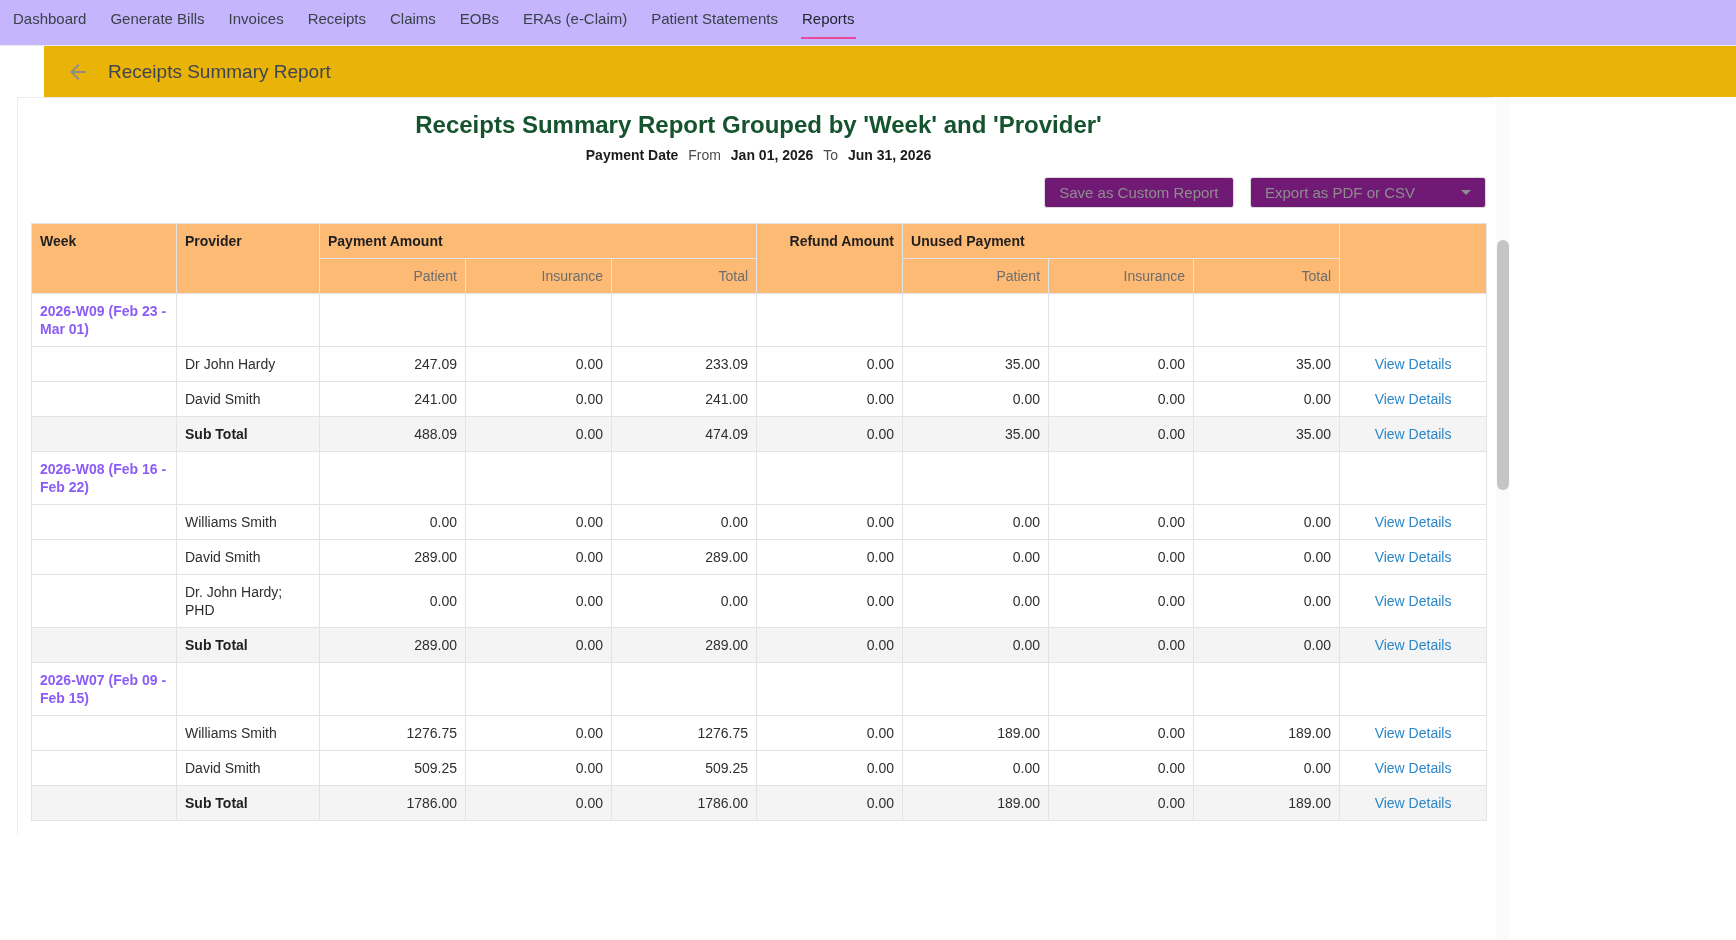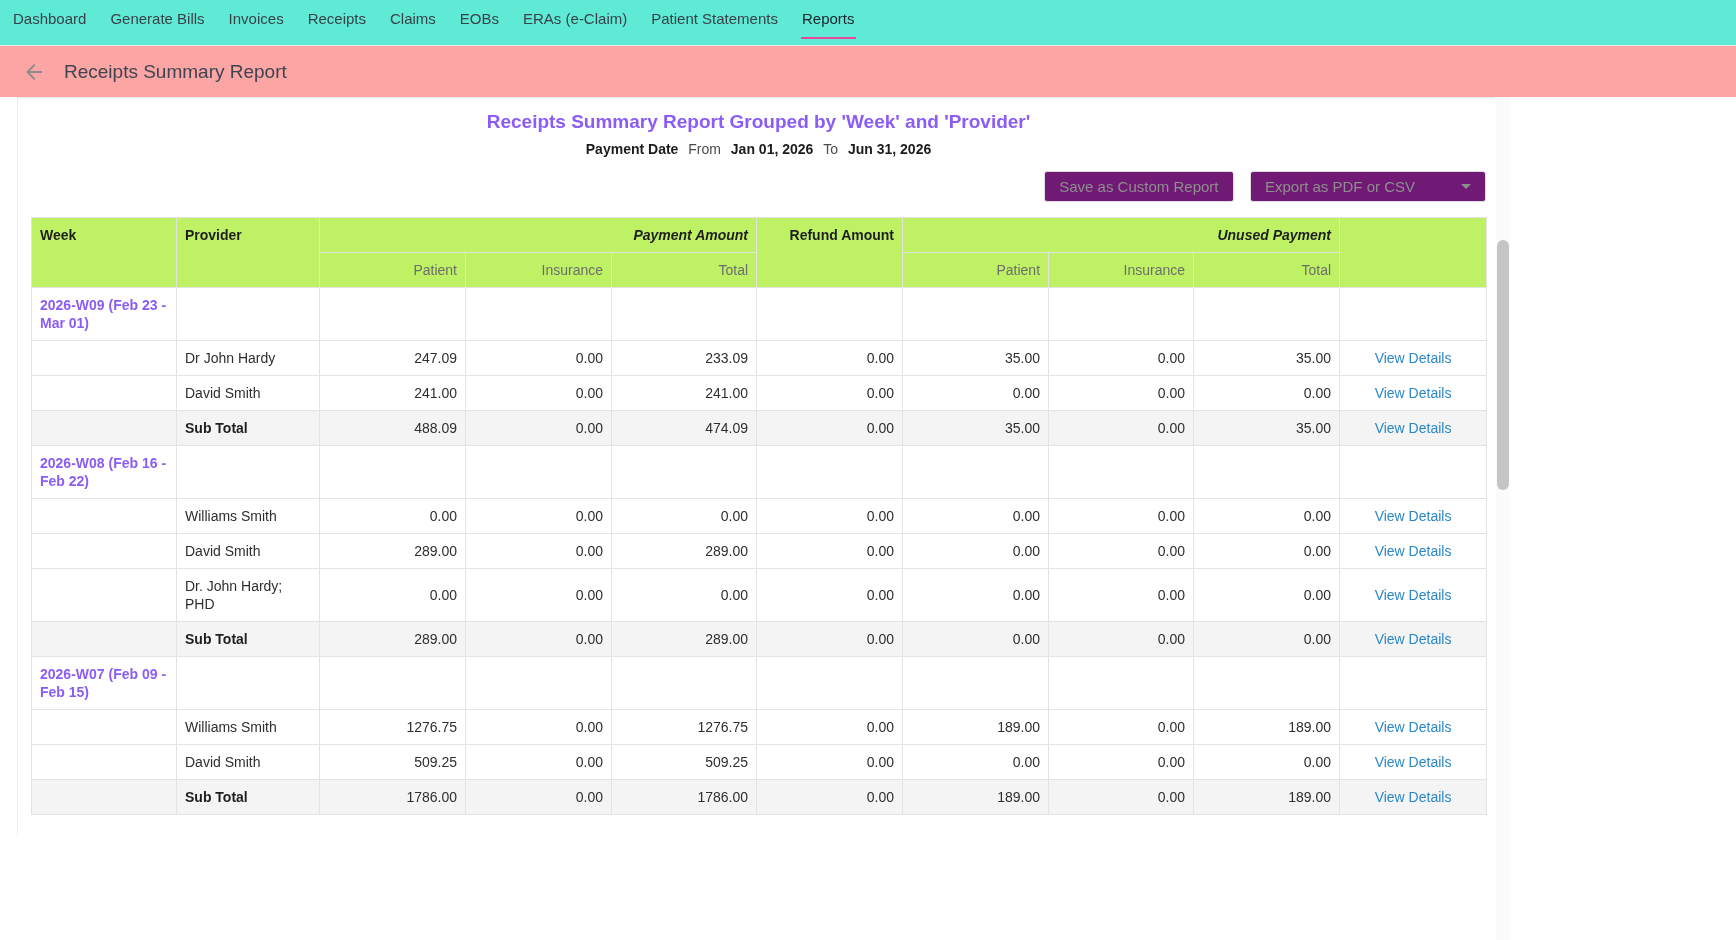--- a/index.html
+++ b/index.html
@@ -13,21 +13,21 @@
   }
 
   
   .top-nav {
     height: 46px;
     display: flex;
     align-items: stretch;
     gap: 22px;
     padding-left: 12px;
     border-bottom: 1px solid #ebebeb;
-    background: #5eead4;
+    background: #c4b5fd;
   }
   .nav-item {
     font-size: 15px;
     color: #3a4149;
     text-decoration: none;
     cursor: pointer;
     display: flex;
     align-items: center;
     padding: 0 1px;
     border-bottom: 2px solid transparent;
@@ -38,21 +38,22 @@
     color: #20262e;
     border-bottom: 2px solid #ec4899;
   }
 
   
   .page-header {
     height: 51px;
     display: flex;
     align-items: center;
     padding-left: 18px;
-    background: #fca5a5;
+    background: #eab308;
+    margin-left: 44px;
   }
   .back-btn {
     background: none;
     border: none;
     cursor: pointer;
     width: 32px; height: 32px;
     display: flex; align-items: center; justify-content: center;
   }
   .page-title {
     margin-left: 14px;
@@ -66,21 +67,21 @@
     margin-left: 17px;
     width: 1477px;
     min-height: 738px;
     background: #fff;
     border-left: 1px solid #ececec;
     border-top: 1px solid #ececec;
     padding-top: 13px;
     overflow: hidden;
   }
   .report-head { width: 1455px; margin-left: 13px; text-align: center; }
-  .report-title { font-size: 19px; font-weight: bold; color: #8b5cf6; }
+  .report-title { font-size: 24px; font-weight: bold; color: #14532d; }
   .report-dates { margin-top: 8px; font-size: 14px; color: #3a3a3a; }
   .report-dates .bold { font-weight: bold; color: #1c1c1c; margin: 0 3px; }
   .report-dates .norm { color: #4a4a4a; margin: 0 3px; }
 
   .actions {
     width: 1455px; margin: 14px 0 0 13px;
     text-align: right;
   }
   .btn {
     height: 31px;
@@ -112,24 +113,24 @@
     border-collapse: collapse;
     table-layout: fixed;
   }
   .report-table th, .report-table td {
     border: 1px solid #e3e3e3;
     font-size: 14px;
     padding: 8px;
     line-height: 18px;
     overflow: hidden;
   }
-  .report-table thead th { font-weight: bold; color: #1f1f1f; background: #bef264; }
+  .report-table thead th { font-weight: bold; color: #1f1f1f; background: #fdba74; }
   .report-table tr.subhead th { font-weight: normal; color: #6d6d6d; }
   .th-left   { text-align: left;  vertical-align: top; }
-  .th-center { text-align: right; vertical-align: middle; font-style: italic; }
+  .th-center { text-align: left; vertical-align: middle; }
   .th-right  { text-align: right; }
   .th-top    { vertical-align: top; }
 
   td.week-cell { font-weight: bold; color: #8b5cf6; vertical-align: middle; height: 51px; }
   td.provider-cell { text-align: left; color: #2e2e2e; }
   td.subtotal-label { font-weight: bold; color: #1f1f1f; }
   td.num { text-align: right; color: #2e2e2e; }
   td.action-cell { text-align: center; }
   tr.subtotal td { background: #f4f4f4; }
   .view-link { color: #2b87c8; cursor: pointer; text-decoration: none; }

